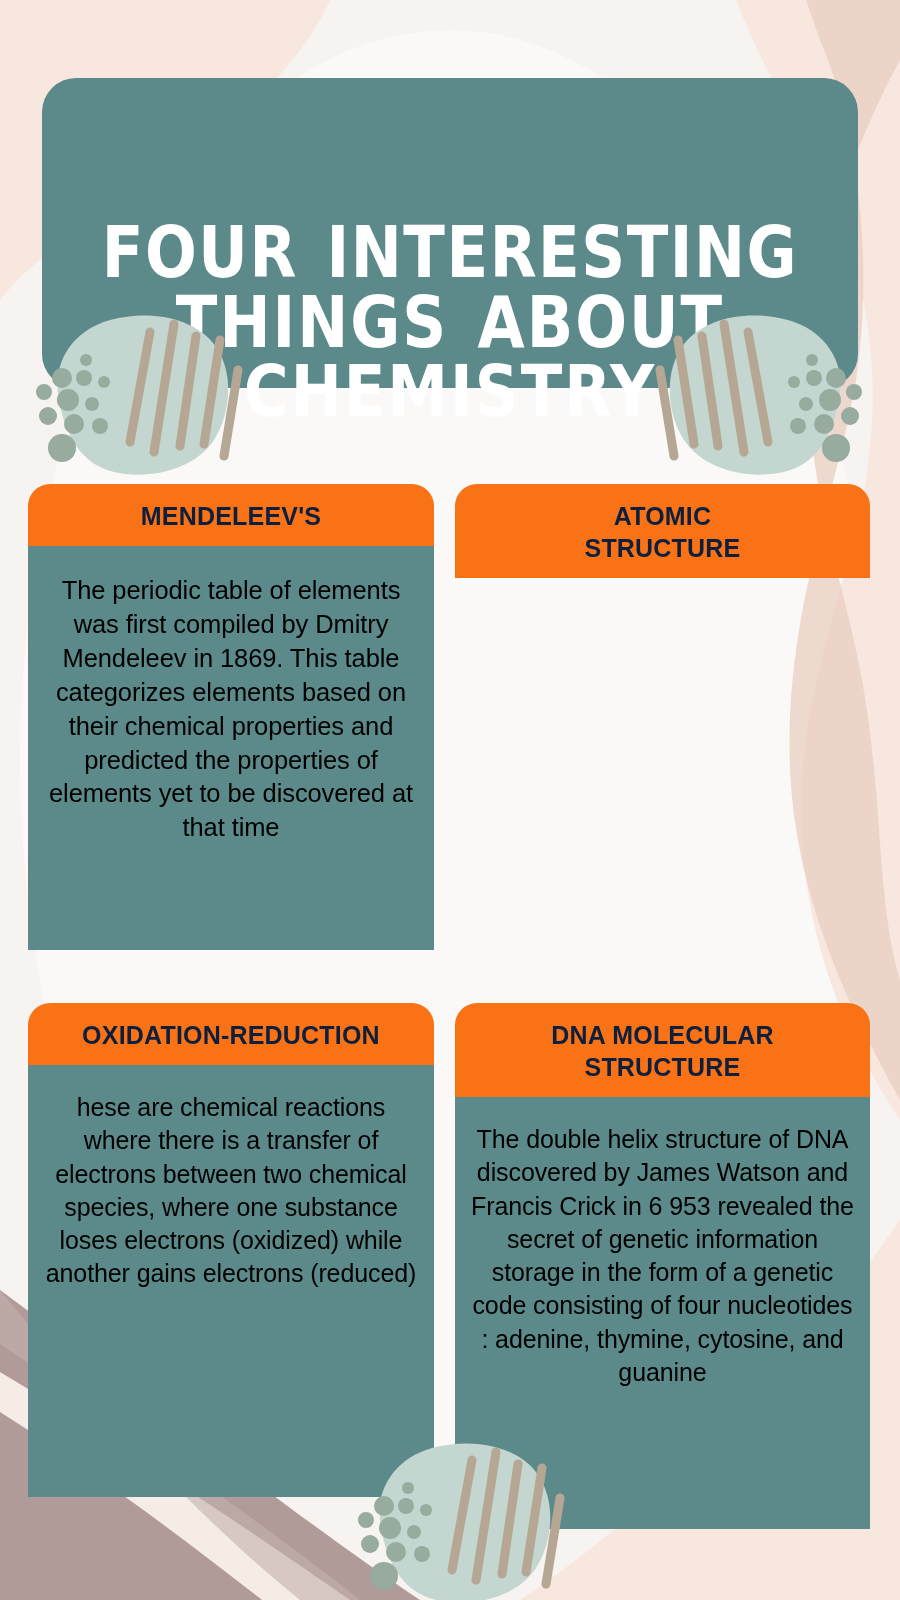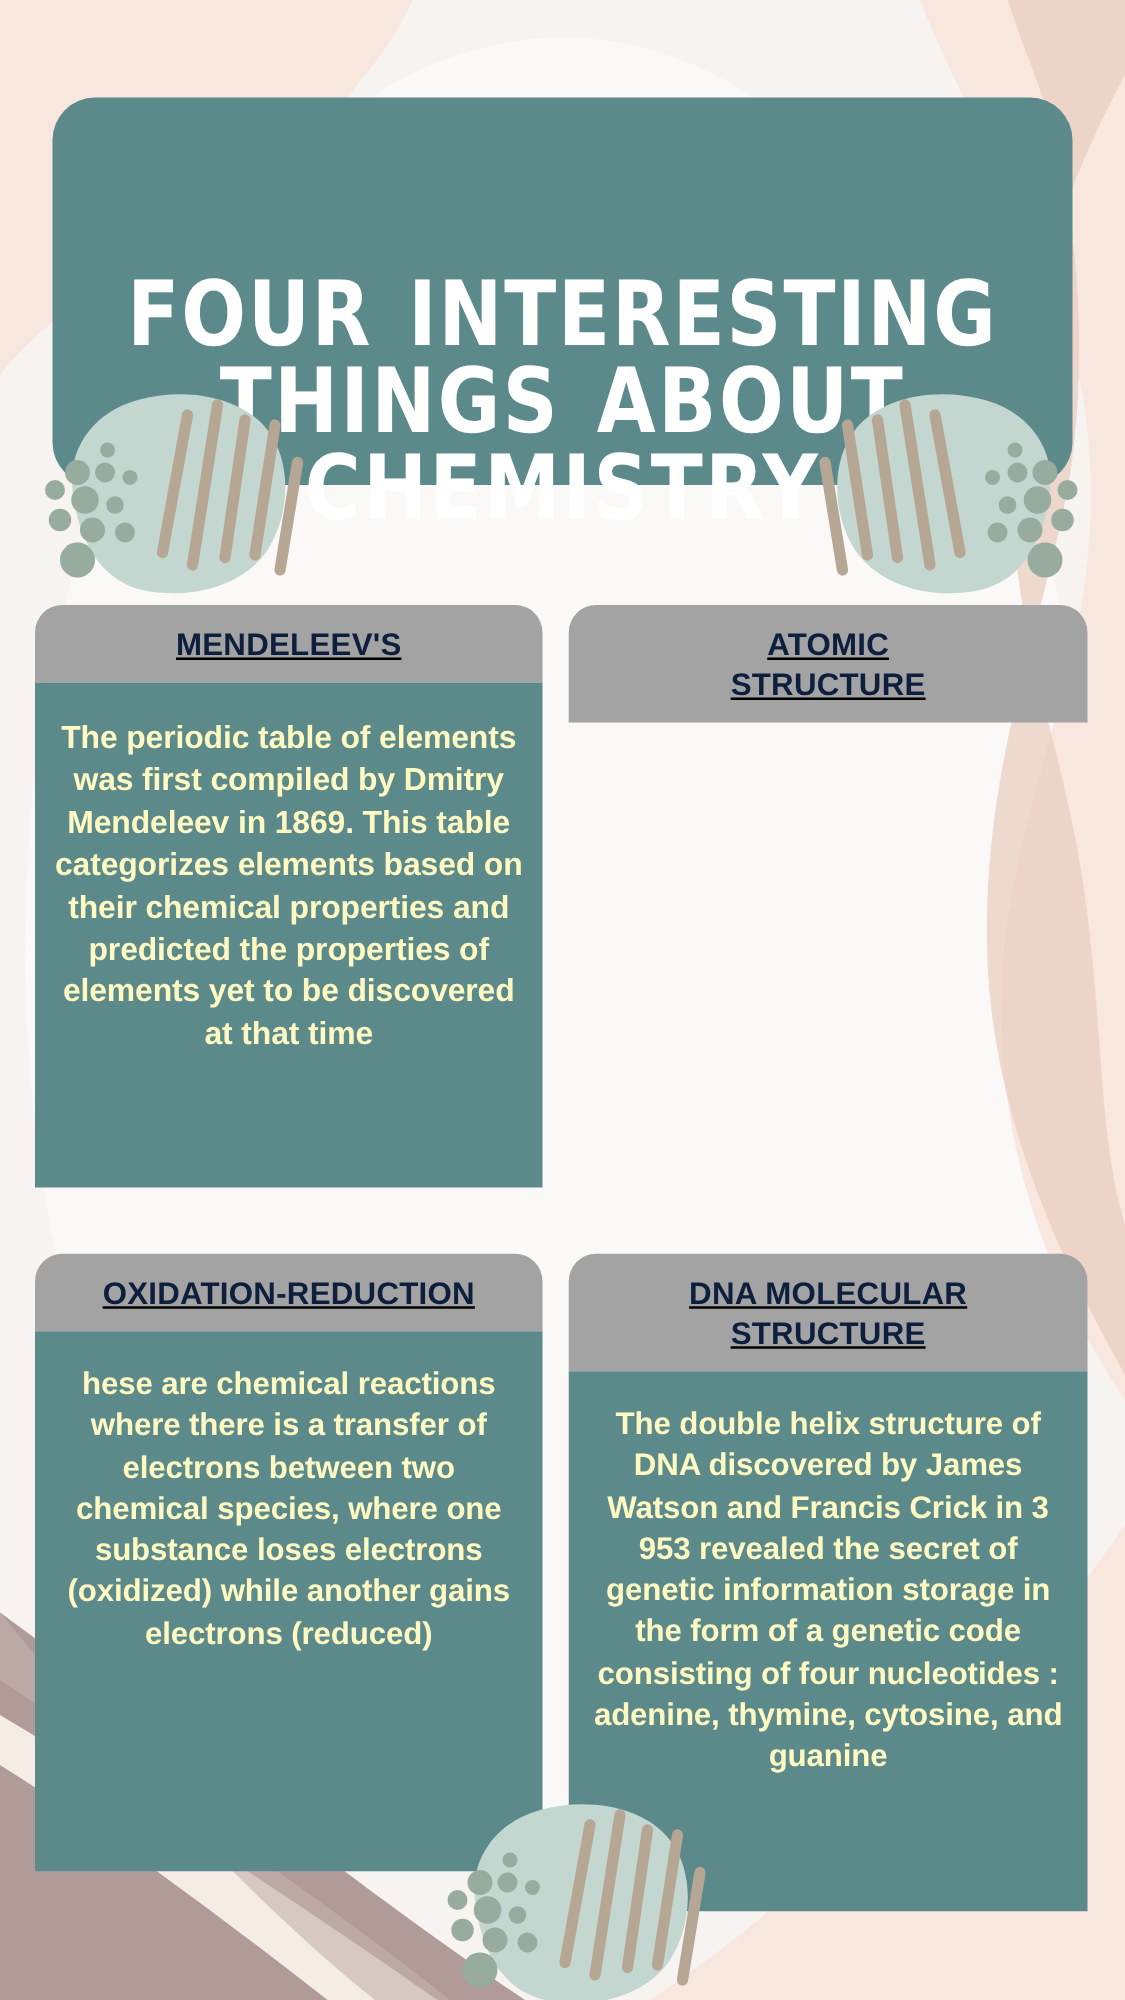--- a/index.html
+++ b/index.html
@@ -58,49 +58,47 @@
   .motif-bottom{left:340px;top:1428px;width:232px;height:186px;z-index:12;}
 
   
   .cards{
     position:absolute;
     left:0;top:0;width:900px;height:1600px;
     z-index:8;
   }
   .card{position:absolute;}
   .card-head{
-    background:#a3a3a3;
+    background:#f97316;
     border-radius:22px 22px 0 0;
     padding:16px 12px 14px 12px;
     box-sizing:border-box;
     text-align:center;
-    text-decoration:underline;
   }
   .card-head-text{
     margin:0;
     color:#0e1f3d;
     font-size:25px;
     font-weight:bold;
     line-height:1.28;
     letter-spacing:0.2px;
     text-transform:uppercase;
   }
   .card-body{
     background:#5c8a8a;
     box-sizing:border-box;
     padding:26px 14px 22px 14px;
     text-align:center;
   }
   .card-body-text{
     margin:0;
-    color:#fef9c3;
+    color:#000000;
     font-size:25.5px;
     line-height:1.33;
     letter-spacing:-0.1px;
-    font-weight:bold;
   }
 
   
   #card-mendeleev      {left:28px;  top:484px;  width:406px;}
   #card-mendeleev .card-body{height:404px;padding-top:28px;}
 
   #card-atomic         {left:455px; top:484px;  width:415px;}
   #card-atomic .card-body{height:404px;padding-top:28px;}
 
   #card-redox          {left:28px;  top:1003px; width:406px;}
@@ -259,18 +257,18 @@
     </div>
 
     <div class="card" id="card-dna">
       <div class="card-head">
         <p class="card-head-text">
           <span>DNA MOLECULAR</span><br>
           <span>STRUCTURE</span>
         </p>
       </div>
       <div class="card-body">
-        <p class="card-body-text">The double helix structure of DNA discovered by James Watson and Francis Crick in 3 953 revealed the secret of genetic information storage in the form of a genetic code consisting of four nucleotides : adenine, thymine, cytosine, and guanine</p>
+        <p class="card-body-text">The double helix structure of DNA discovered by James Watson and Francis Crick in 6 953 revealed the secret of genetic information storage in the form of a genetic code consisting of four nucleotides : adenine, thymine, cytosine, and guanine</p>
       </div>
     </div>
 
   </div>
 </div>
 
 </body></html>

